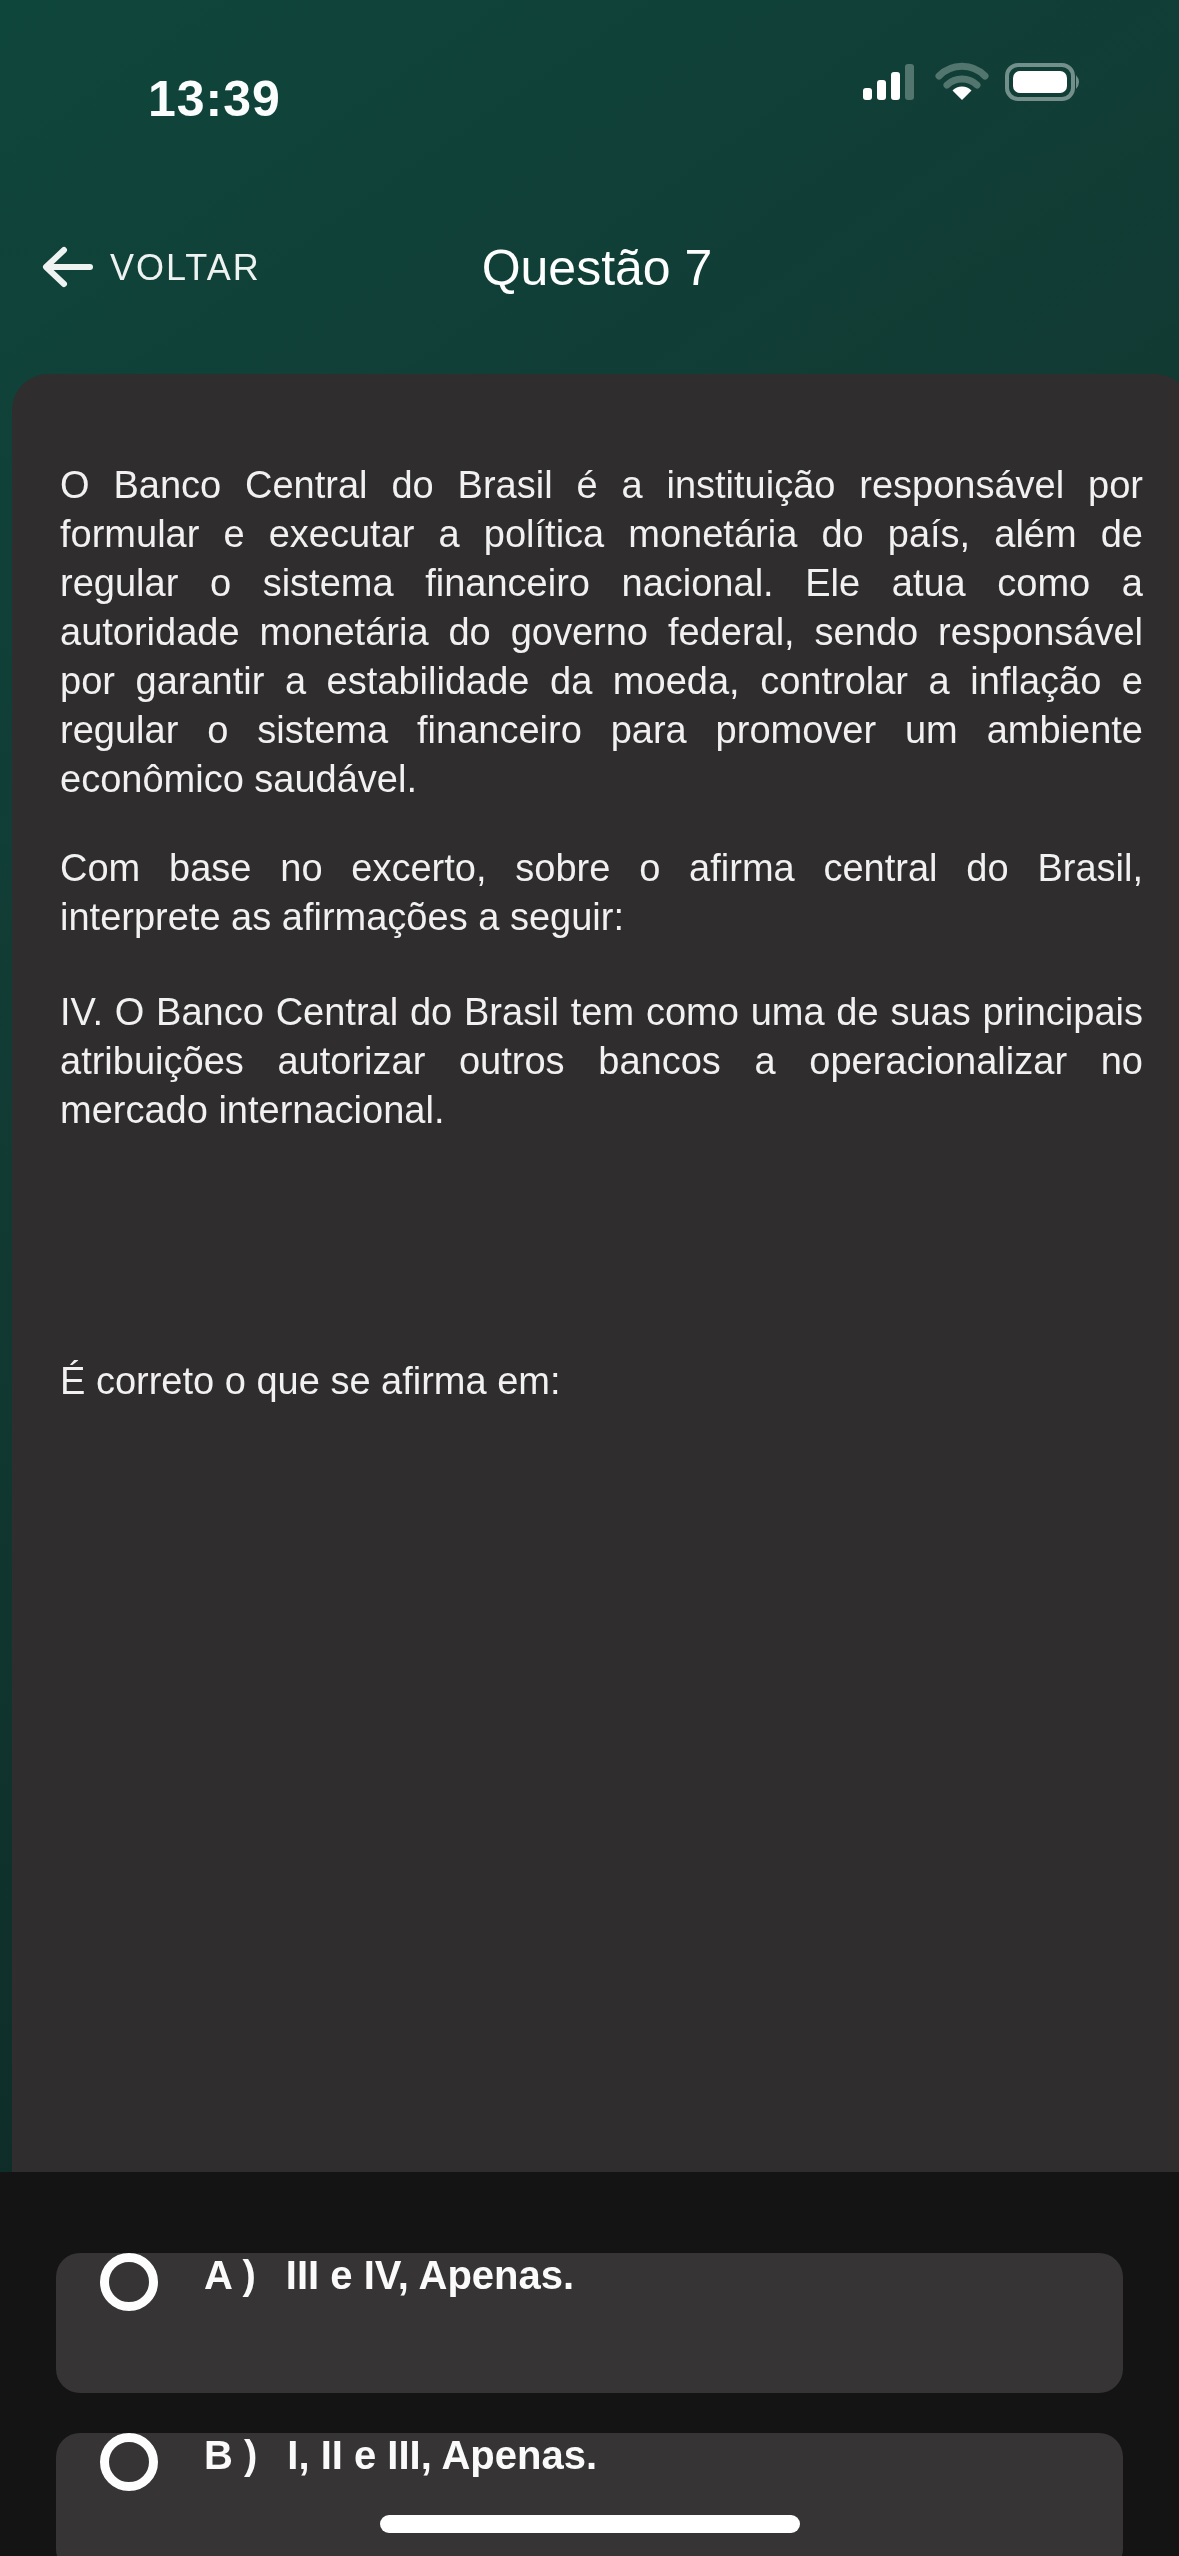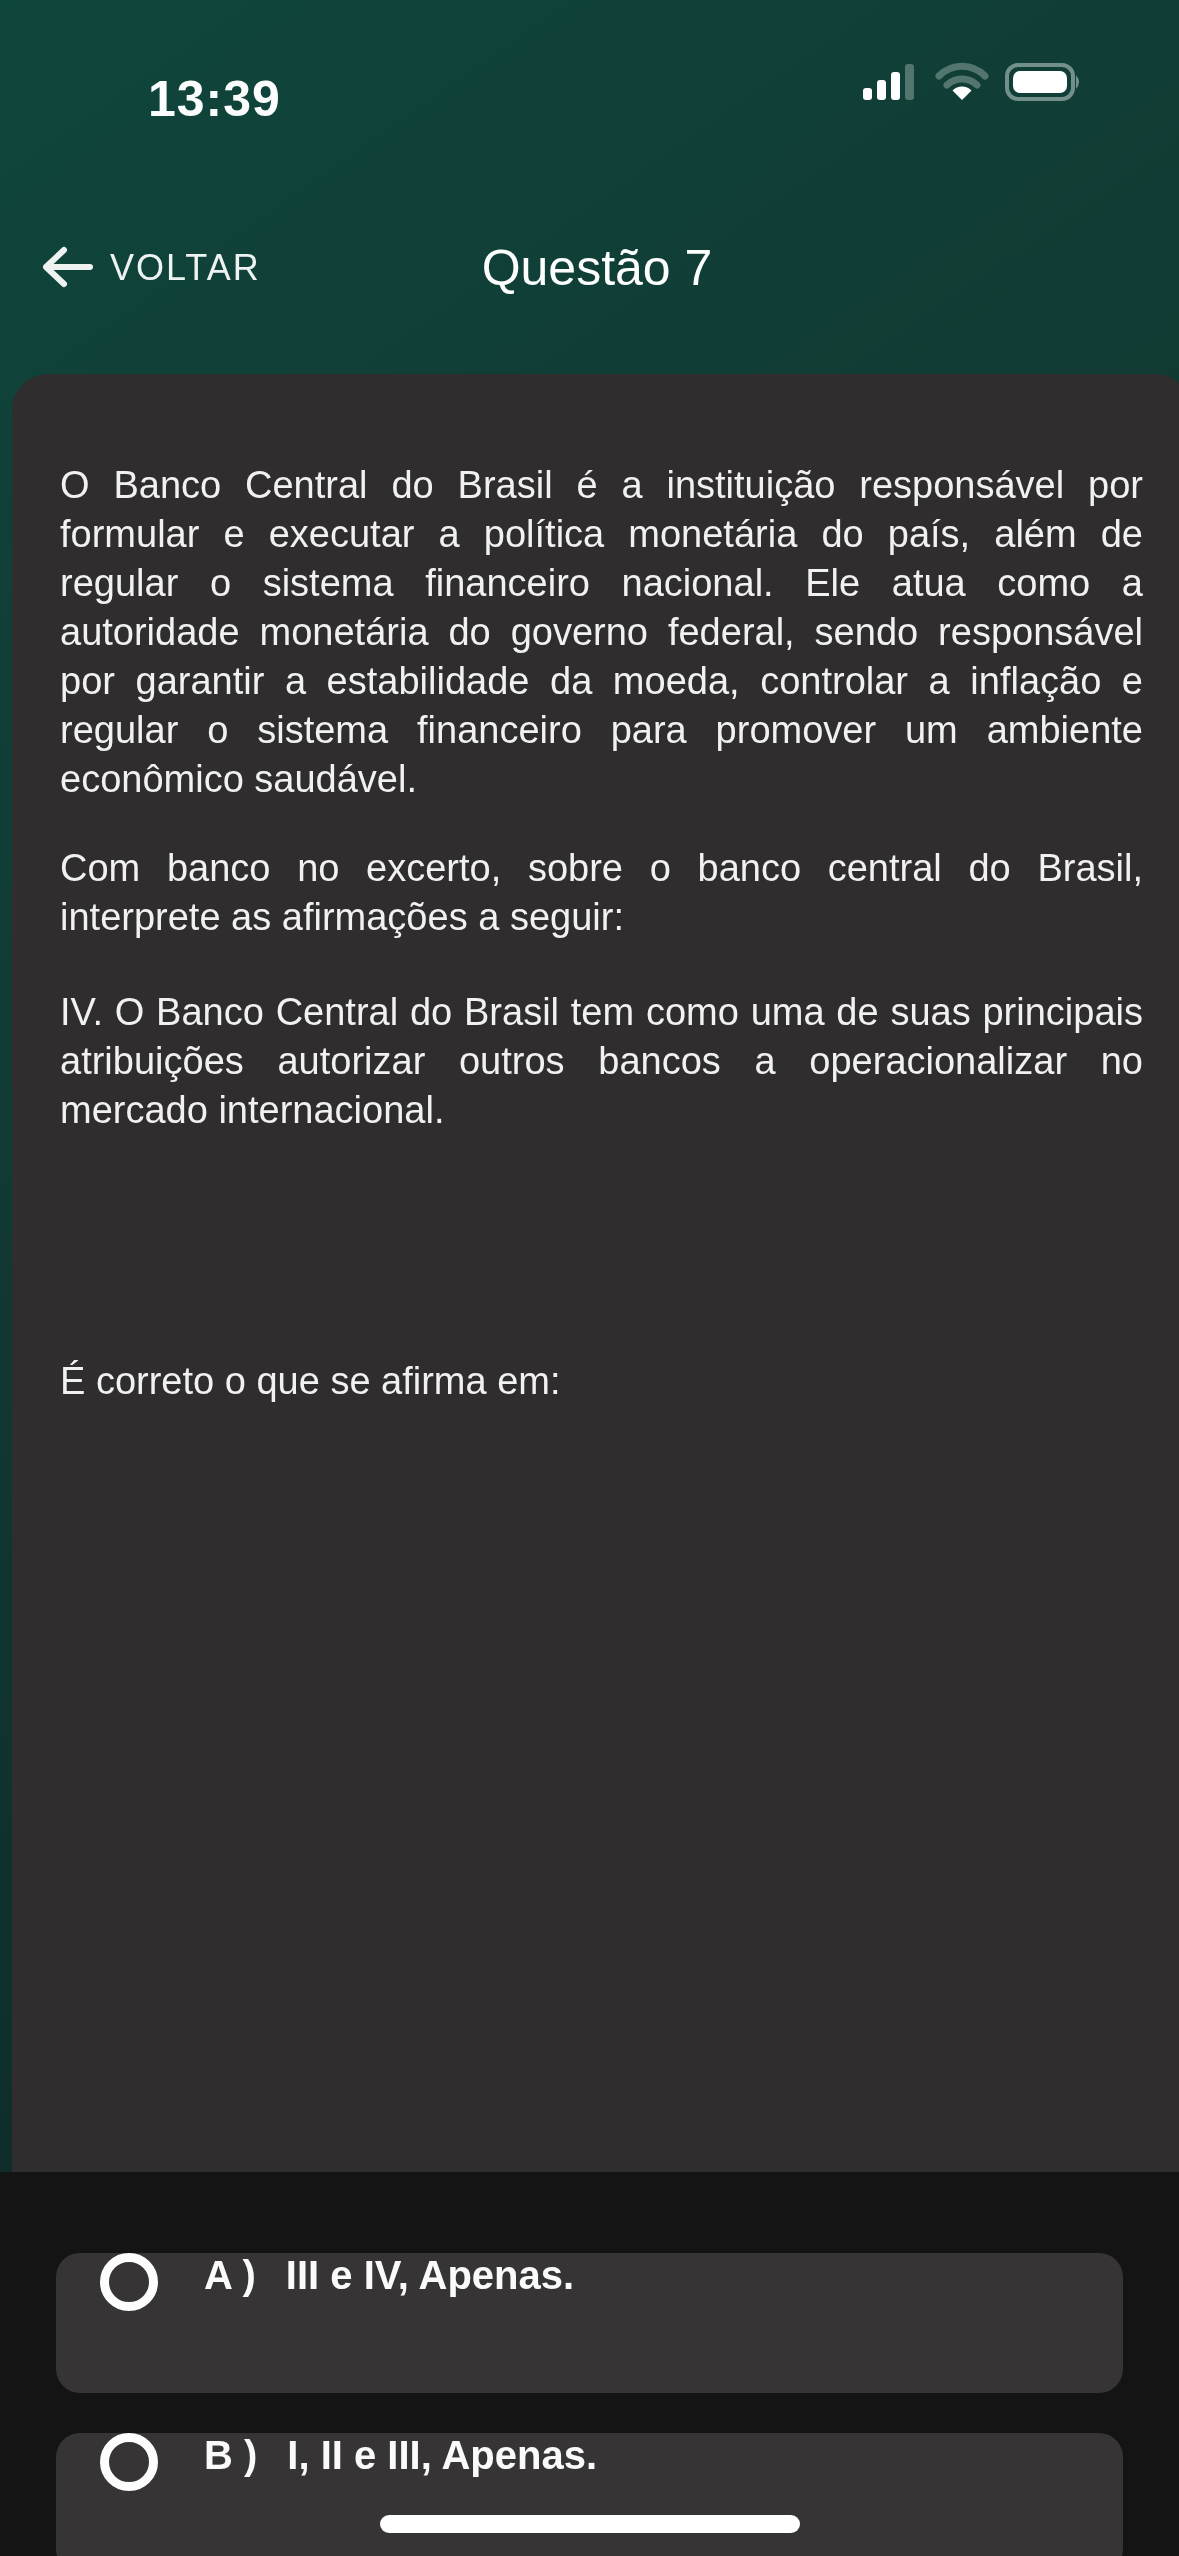--- a/index.html
+++ b/index.html
@@ -91,21 +91,21 @@
           <path d="M7 24 H 50" fill="none" stroke="#eef3f2" stroke-width="6" stroke-linecap="round"></path>
         </svg>
       </span>
       <span class="back-label">VOLTAR</span>
     </button>
     <div class="title">Questão 7</div>
   </div>
 
   <div class="card">
     <p class="para p1">O Banco Central do Brasil é a instituição responsável por formular e executar a política monetária do país, além de regular o sistema financeiro nacional. Ele atua como a autoridade monetária do governo federal, sendo responsável por garantir a estabilidade da moeda, controlar a inflação e regular o sistema financeiro para promover um ambiente econômico saudável.</p>
-    <p class="para p2">Com banco no excerto, sobre o banco central do Brasil, interprete as afirmações a seguir:</p>
+    <p class="para p2">Com base no excerto, sobre o afirma central do Brasil, interprete as afirmações a seguir:</p>
     <p class="para statement last">IV. O Banco Central do Brasil tem como uma de suas principais atribuições autorizar outros bancos a operacionalizar no mercado internacional.</p>
     <p class="para closing">É correto o que se afirma em:</p>
   </div>
 
   <div class="answers">
     <button class="option">
       <span class="radio"></span>
       <span class="opt-text"><span class="opt-letter">A )</span><span>III e IV, Apenas.</span></span>
     </button>
     <button class="option">

